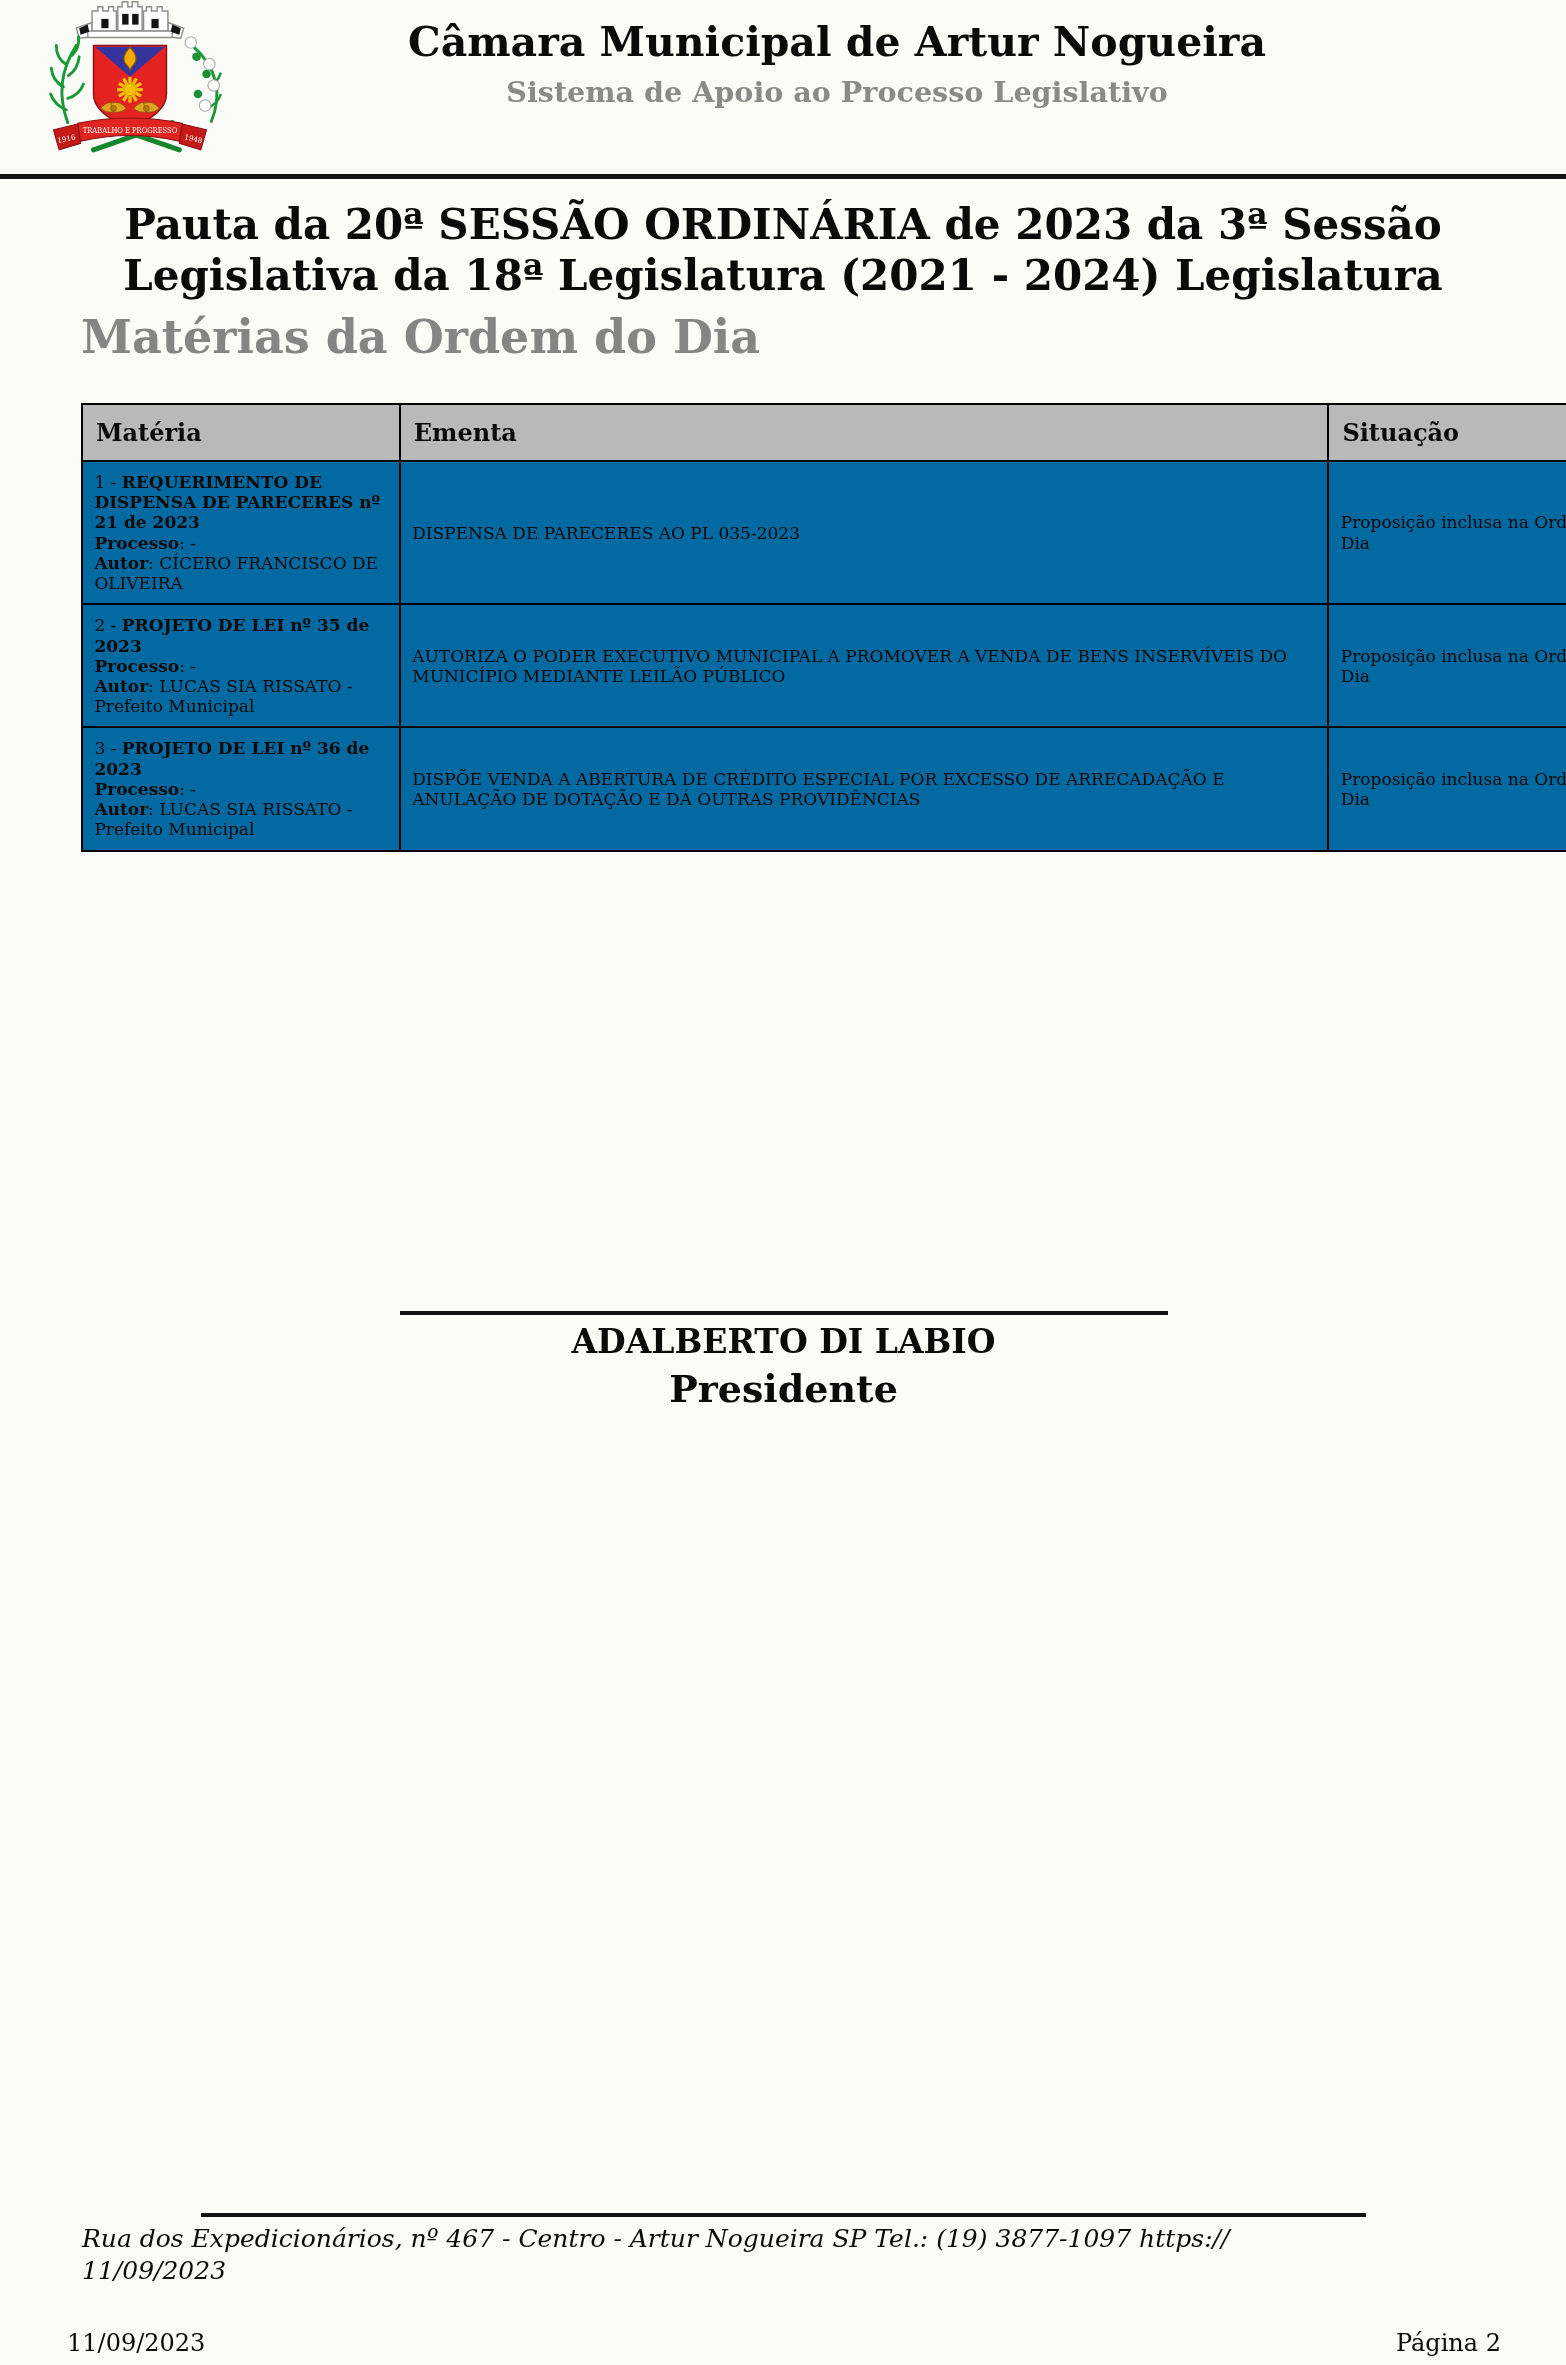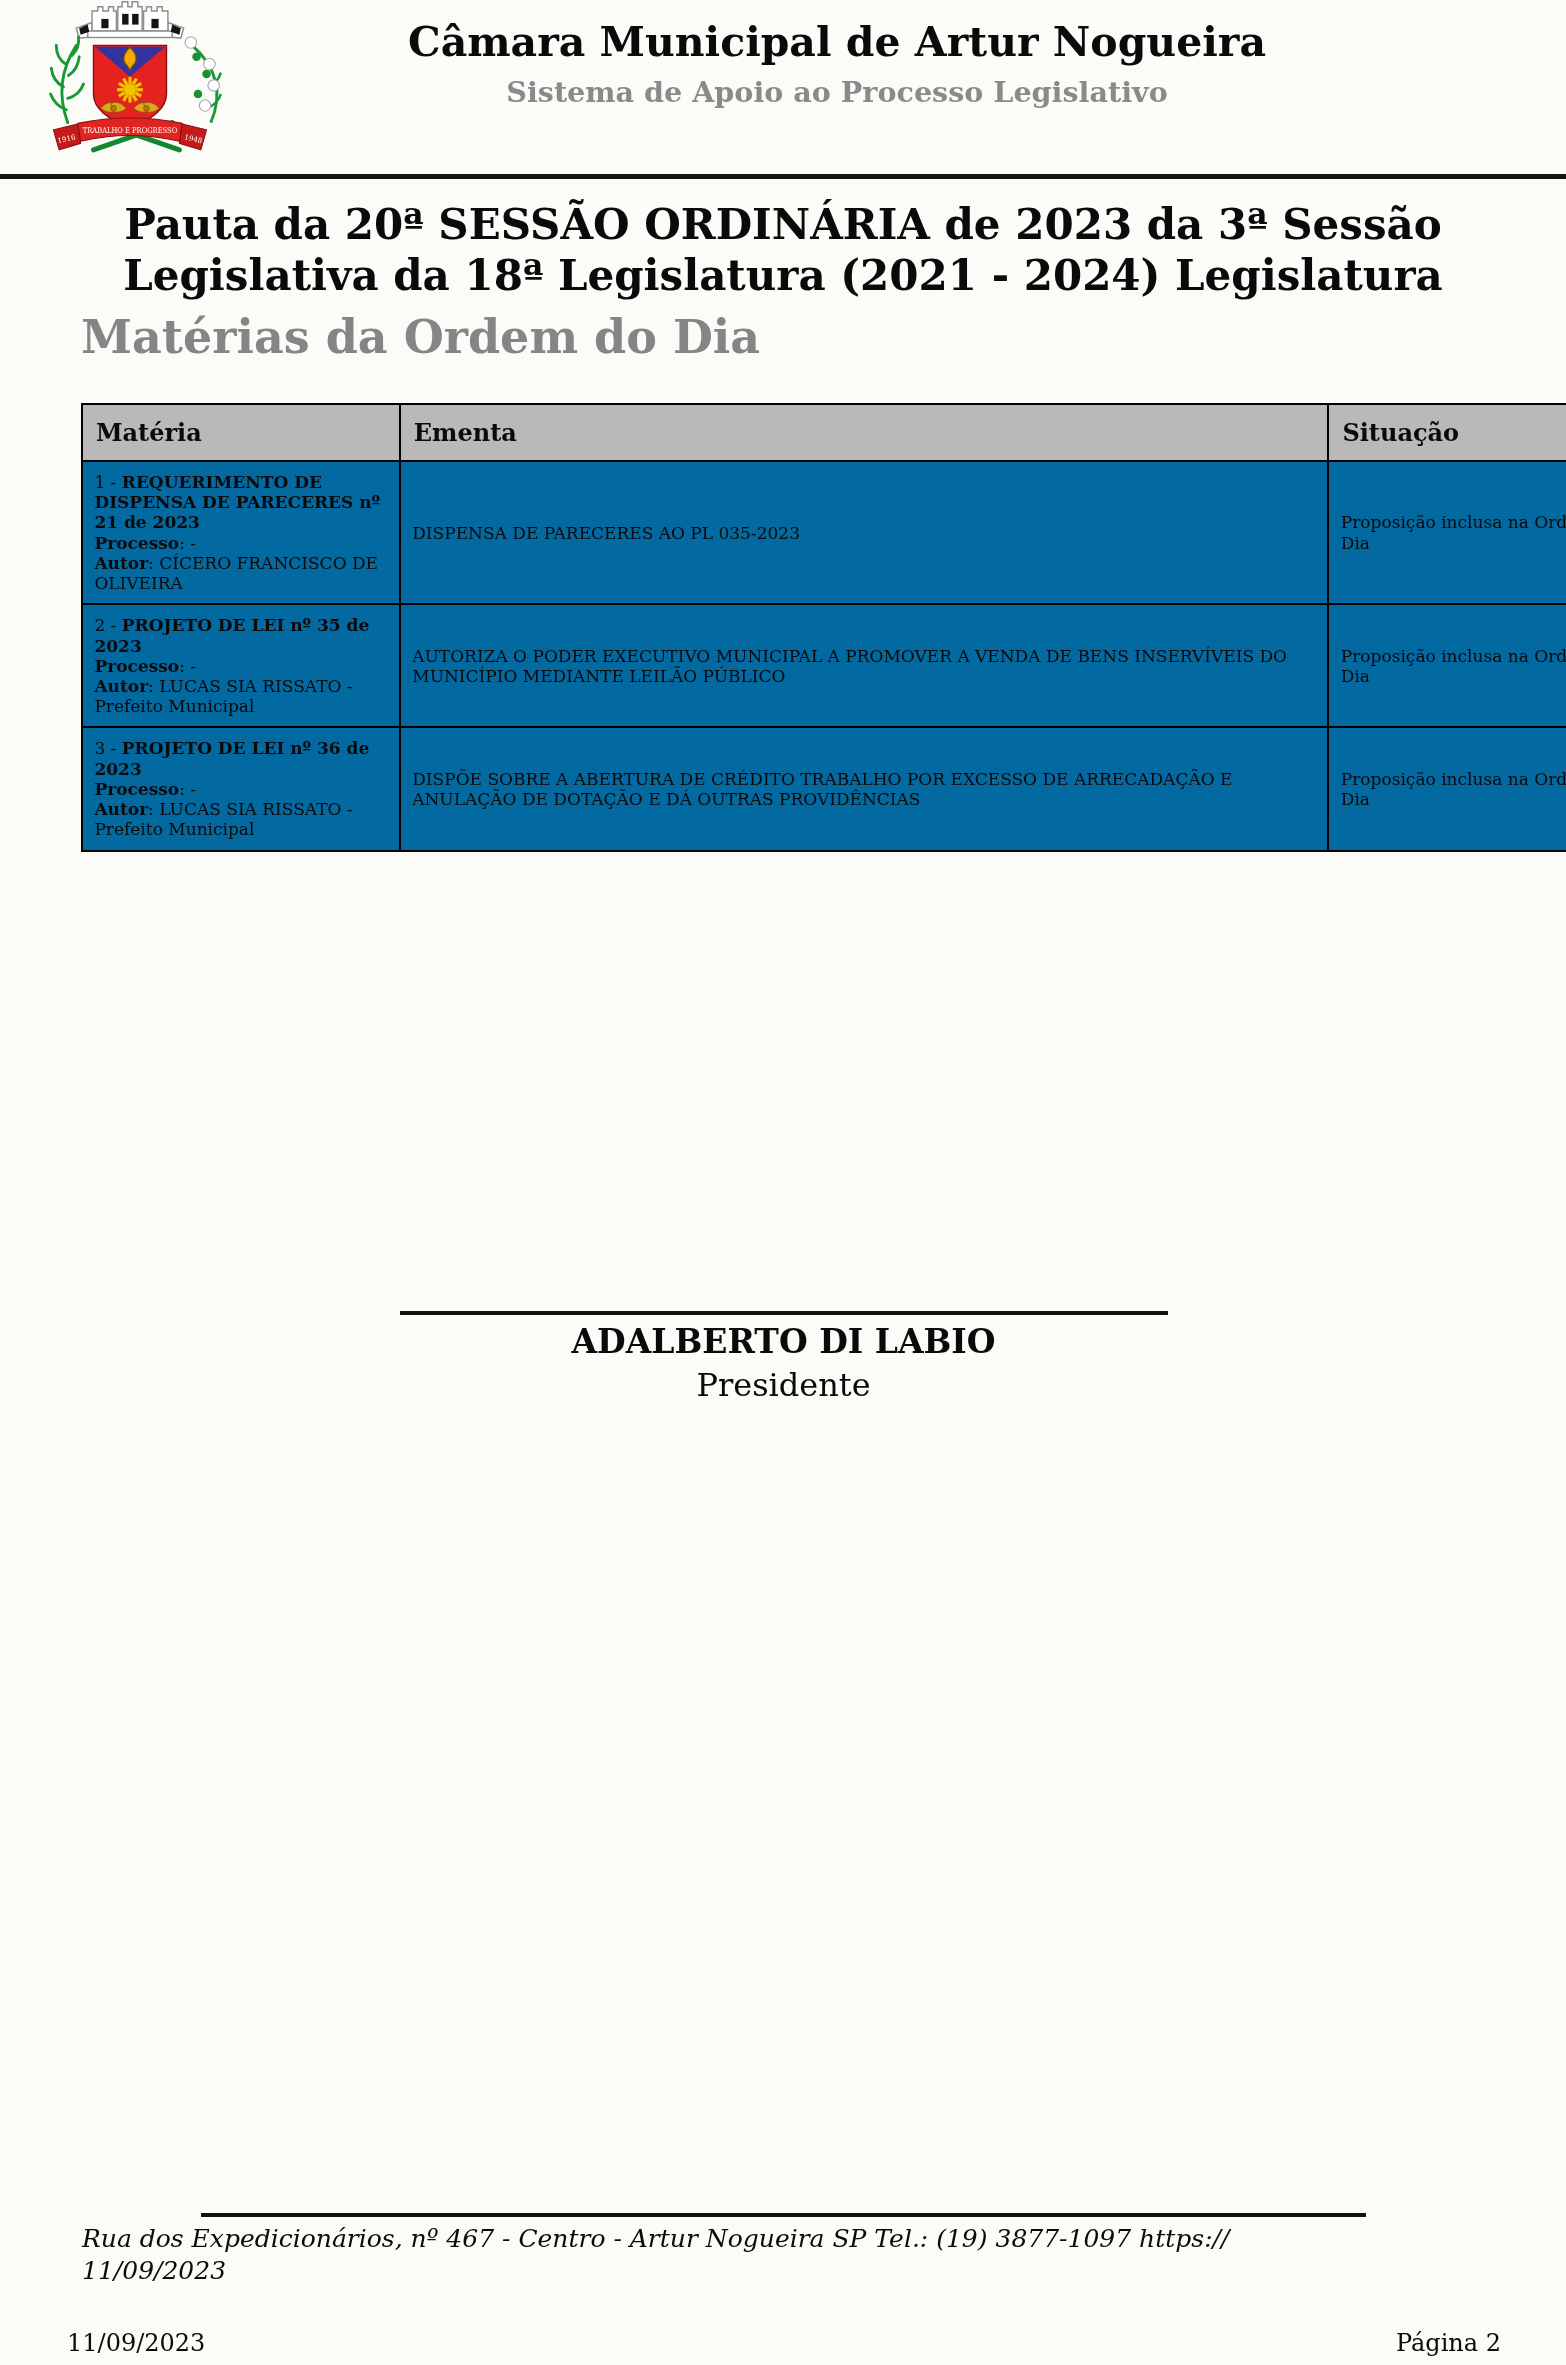--- a/index.html
+++ b/index.html
@@ -44,21 +44,21 @@
     padding:10px 11.4px;vertical-align:middle;
   }
   .col-materia{width:20.4%;}
   .col-ementa{width:59.6%;}
   .col-situacao{width:20%;}
   td .b{font-weight:bold;}
   
   .signature{position:absolute;top:1311px;left:0;width:100%;text-align:center;}
   .sig-line{width:768px;height:3.6px;background:#121212;margin:0 auto 7.1px auto;}
   .sig-name{font-size:33px;font-weight:bold;}
-  .sig-role{font-size:32px;margin-top:5.7px;}
+  .sig-role{font-size:38px;margin-top:5.7px;font-weight:bold;}
   
   .footer-rule{position:absolute;top:2213px;left:201px;width:1165px;height:3.6px;background:#121212;}
   .footer-text{
     position:absolute;top:2223px;left:82px;width:1402px;
     font-style:italic;font-size:25px;line-height:1.27;
   }
   .footer-bottom{
     position:absolute;top:2329px;left:67px;right:66px;
     display:flex;justify-content:space-between;font-size:24px;
   }
@@ -196,21 +196,21 @@
         </td>
         <td>AUTORIZA O PODER EXECUTIVO MUNICIPAL A PROMOVER A VENDA DE BENS INSERVÍVEIS DO MUNICÍPIO MEDIANTE LEILÃO PÚBLICO</td>
         <td>Proposição inclusa na Ordem do Dia</td>
       </tr>
       <tr>
         <td>
           <div><span>3 - </span><span class="b">PROJETO DE LEI nº 36 de 2023</span></div>
           <div><span class="b">Processo</span><span>: -</span></div>
           <div><span class="b">Autor</span><span>: LUCAS SIA RISSATO - Prefeito Municipal</span></div>
         </td>
-        <td>DISPÕE SOBRE A ABERTURA DE CRÉDITO TRABALHO POR EXCESSO DE ARRECADAÇÃO E ANULAÇÃO DE DOTAÇÃO E DÁ OUTRAS PROVIDÊNCIAS</td>
+        <td>DISPÕE VENDA A ABERTURA DE CRÉDITO ESPECIAL POR EXCESSO DE ARRECADAÇÃO E ANULAÇÃO DE DOTAÇÃO E DÁ OUTRAS PROVIDÊNCIAS</td>
         <td>Proposição inclusa na Ordem do Dia</td>
       </tr>
     </tbody>
   </table>
 
   <div class="signature">
     <div class="sig-line"></div>
     <div class="sig-name">ADALBERTO DI LABIO</div>
     <div class="sig-role">Presidente</div>
   </div>

